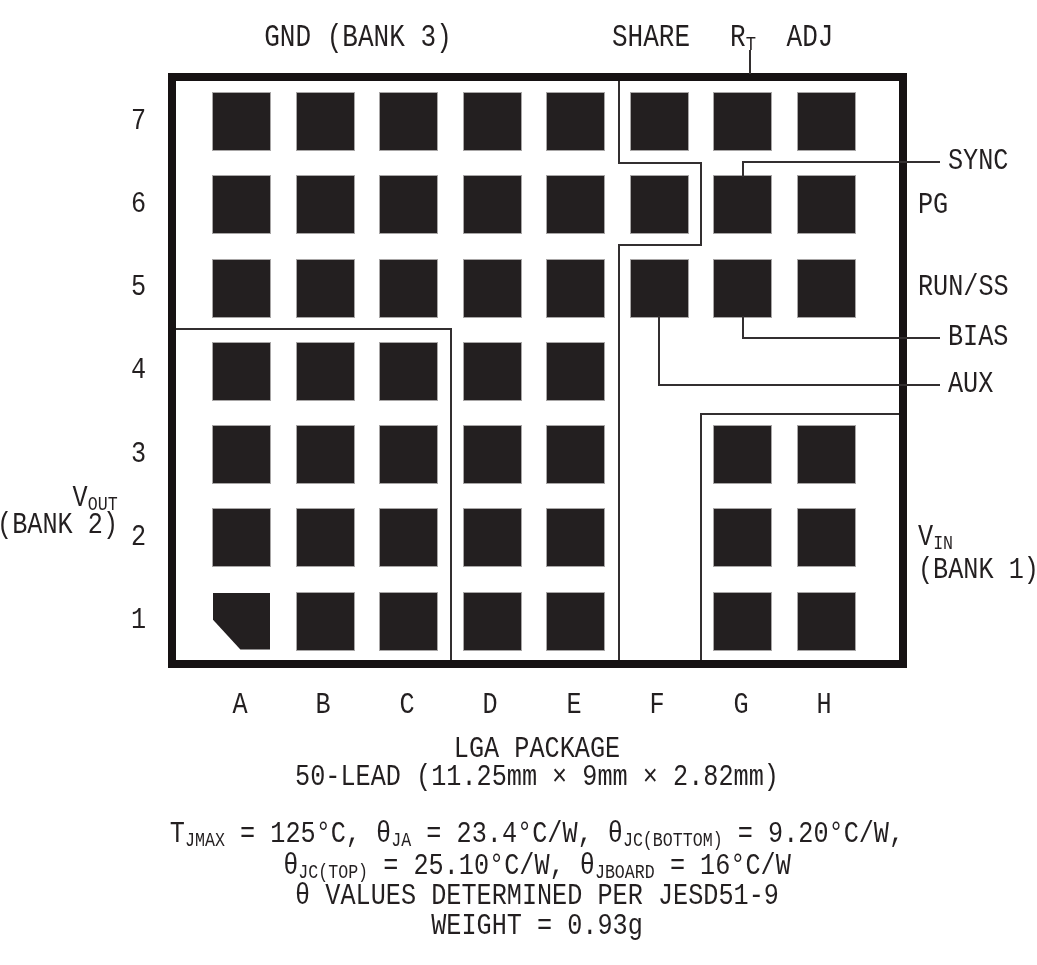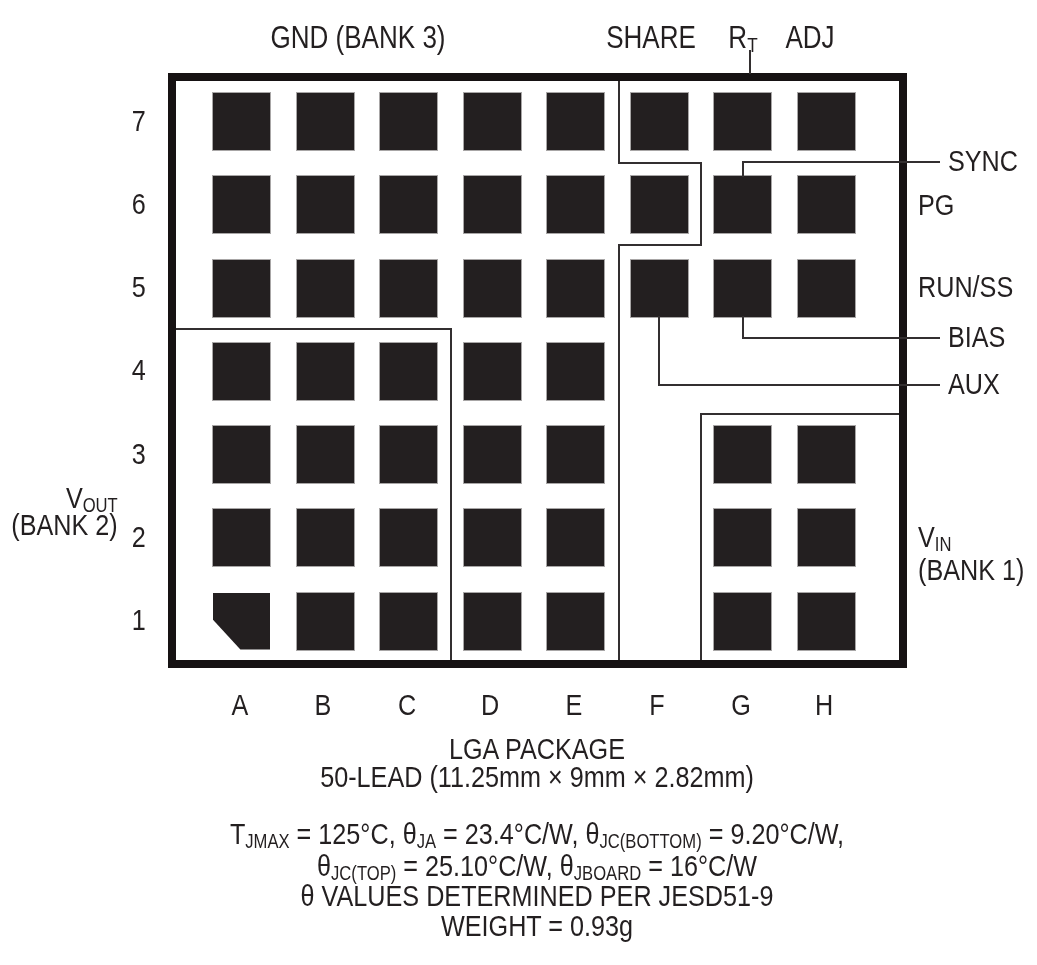--- a/index.html
+++ b/index.html
@@ -1,19 +1,19 @@
 <!DOCTYPE html>
 <html><head>
 <meta charset="utf-8">
 <style>
   html,body { margin:0; padding:0; background:#ffffff; }
   .canvas {
     position:relative; width:1037px; height:965px;
     background:#ffffff; overflow:hidden;
-    font-family:Liberation Sans, sans-serif;
+    font-family:Liberation Mono, monospace;
     color:#231f20;
   }
   
   .pkg {
     position:absolute; left:168px; top:73px;
     width:723px; height:579px;
     border:8px solid #161213; background:#ffffff;
   }
   
   .pad {

